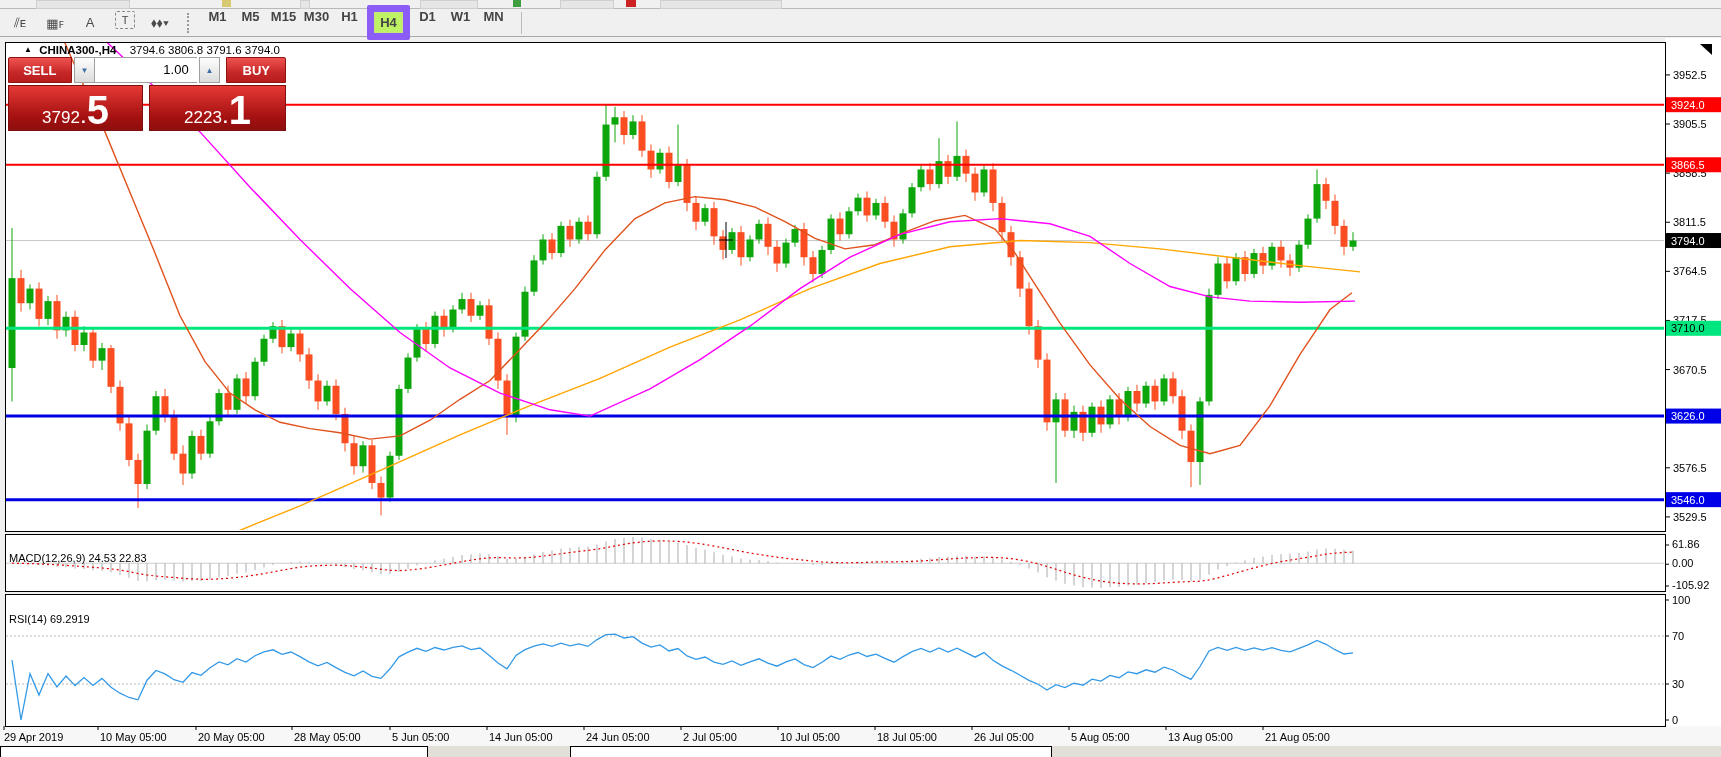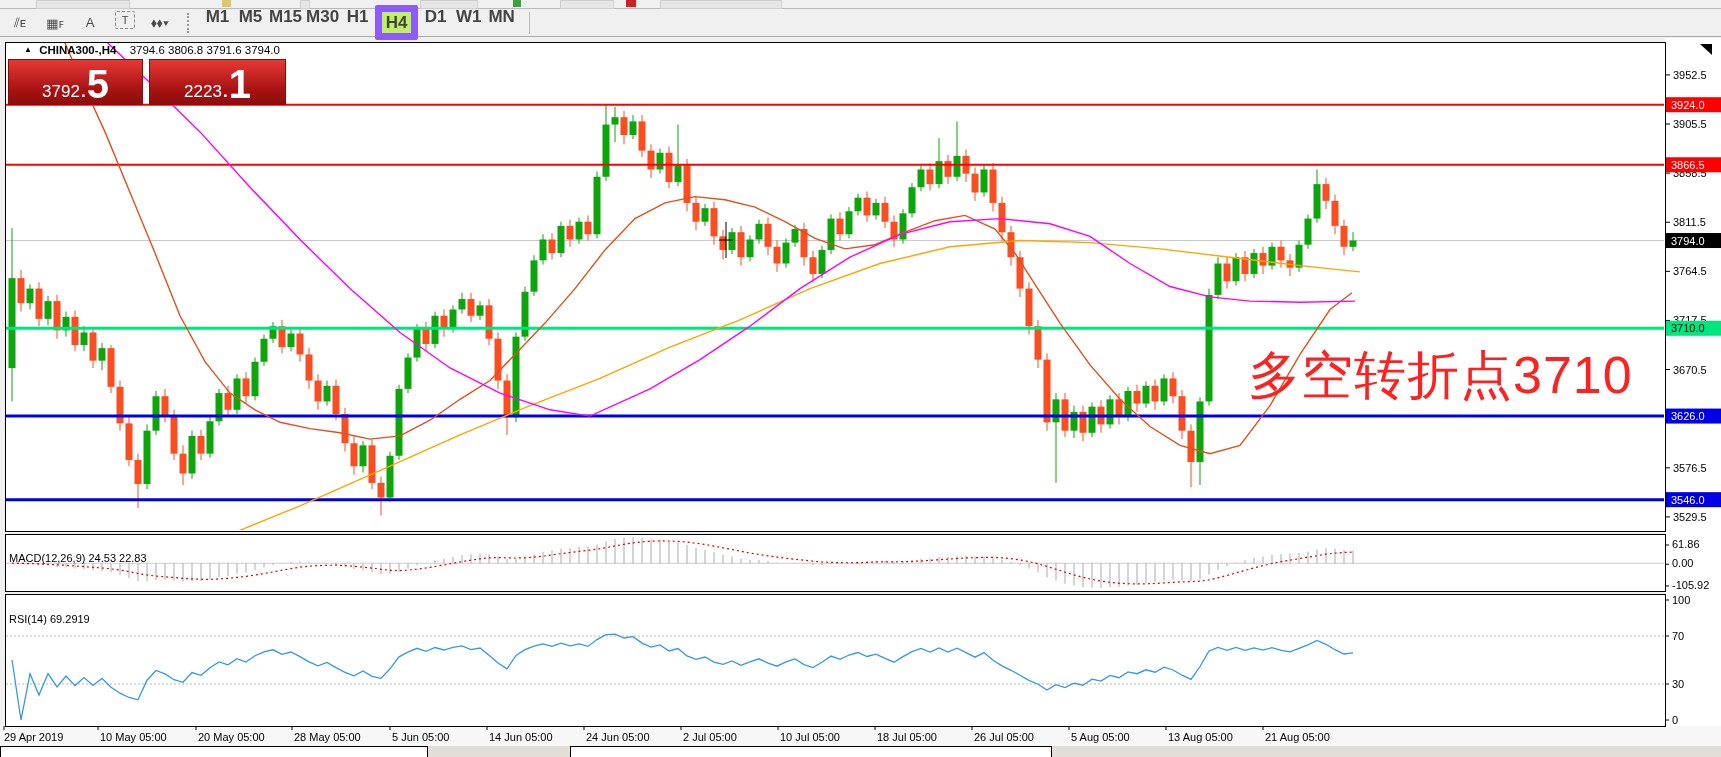--- a/index.html
+++ b/index.html
@@ -4,21 +4,21 @@
 <style>
   html,body{margin:0;padding:0;background:#f0f0f0;font-family:"Liberation Sans",sans-serif;}
   #stage{position:relative;width:1721px;height:757px;overflow:hidden;background:#f0f0f0;}
   
   .sliver{position:absolute;left:0;top:0;width:1721px;height:8px;background:#f0f0f0;border-bottom:1px solid #b8b8b8;z-index:6;}
   .sliver .chip{position:absolute;top:0;height:7px;}
   
   .toolbar{position:absolute;left:0;top:9px;width:1721px;height:28px;background:#f0f0f0;border-bottom:1px solid #a8a8a8;display:flex;align-items:center;padding-left:6px;box-sizing:border-box;z-index:6;}
   .tb-icon{width:26px;height:22px;margin-right:7px;display:flex;align-items:center;justify-content:center;font-size:13px;color:#4a4a4a;border:1px solid transparent;border-radius:2px;}
   .tb-handle{width:5px;height:20px;margin:0 8px 0 6px;border-left:2px dotted #999;}
-  .tf-btn{min-width:29px;height:21px;margin-right:2px;display:flex;align-items:center;justify-content:center;font-size:17px;font-weight:bold;color:#444;border:1px solid transparent;border-radius:2px;cursor:default;}
+  .tf-btn{min-width:29px;height:21px;margin-right:2px;display:flex;align-items:center;justify-content:center;font-size:13px;font-weight:bold;color:#444;border:1px solid transparent;border-radius:2px;cursor:default;}
   .tf-btn.active{background:#bef264;border:7px solid #8b5cf6;box-shadow:inset 0 0 2px #d8c8b8;}
   .tb-divider{width:1px;height:22px;background:#bbb;margin-left:10px;}
   
   #chart-svg{position:absolute;left:0;top:0;z-index:1;}
   
   .symbol-header{position:absolute;left:24px;top:44px;font-size:11.5px;color:#000;z-index:5;white-space:nowrap;}
   .symbol-header .tri{font-size:8px;vertical-align:2px;margin-right:4px;}
   .symbol-header b{font-weight:bold;margin-right:10px;}
   .trade-panel{position:absolute;left:8px;top:57px;width:278px;z-index:5;}
   .tp-row1{display:flex;height:26px;}
@@ -646,35 +646,45 @@
       </g>
     </svg>
 
   <div class="symbol-header">
     <span class="tri">▲</span>
     <b>CHINA300-,H4</b>
     <span>3794.6 3806.8 3791.6 3794.0</span>
   </div>
 
   <div class="trade-panel">
+    <div class="tp-row1">
+      <div class="tp-btn tp-sell">SELL</div>
+      <div class="spin-btn">
+          <span>▼</span>
+        </div>
+      <div class="vol-field">1.00</div>
+      <div class="spin-btn">
+          <span>▲</span>
+        </div>
+      <div class="tp-btn tp-buy">BUY</div>
+    </div>
     <div class="tp-row2">
       <div class="price-box pb-sell">
         <span class="pb-small">3792</span>
         <span class="pb-dot">.</span>
         <span class="pb-big">5</span>
       </div>
       <div class="price-box pb-buy">
         <span class="pb-small">2223</span>
         <span class="pb-dot">.</span>
         <span class="pb-big">1</span>
       </div>
     </div>
   </div>
 
-  <div class="annotation" style="color: rgb(255, 32, 32);">多空转折点3710</div>
 
   <div class="ind-label" id="macd-label">
     <span>MACD(12,26,9)</span>
     <span>24.53 22.83</span>
   </div>
   <div class="ind-label" id="rsi-label">
     <span>RSI(14)</span>
     <span>69.2919</span>
   </div>
 

